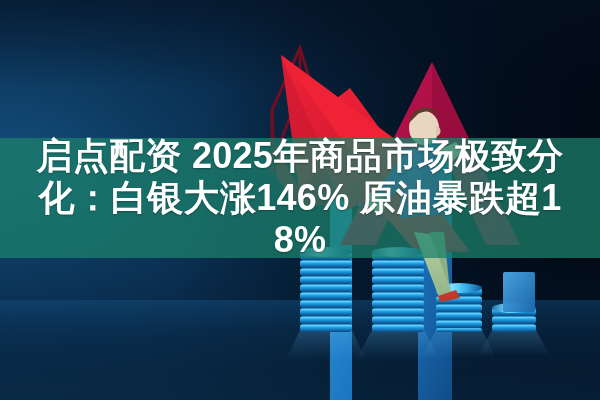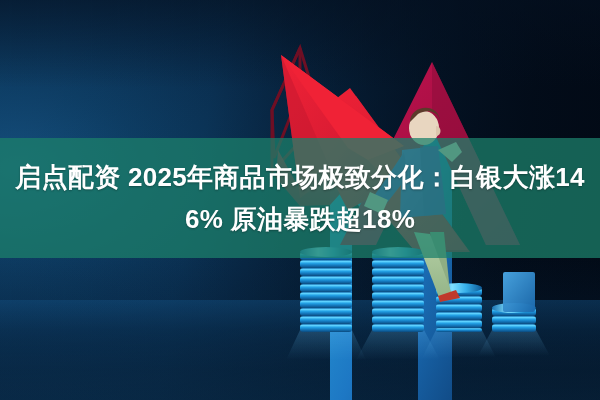--- a/index.html
+++ b/index.html
@@ -58,21 +58,21 @@
     mix-blend-mode:normal;
     display:flex; align-items:center; justify-content:center;
   }
   .band-inner{
     width:100%;
     padding:0 14px;
     text-align:center;
   }
   .headline{
     color:#ffffff;
-    font-size:26px;
+    font-size:36px;
     line-height:42px;
     font-weight:bold;
     letter-spacing:.3px;
     text-shadow:0 1px 2px rgba(0,0,0,0.30);
     word-break:break-all;
   }
 </style>
 </head>
 <body>
 

